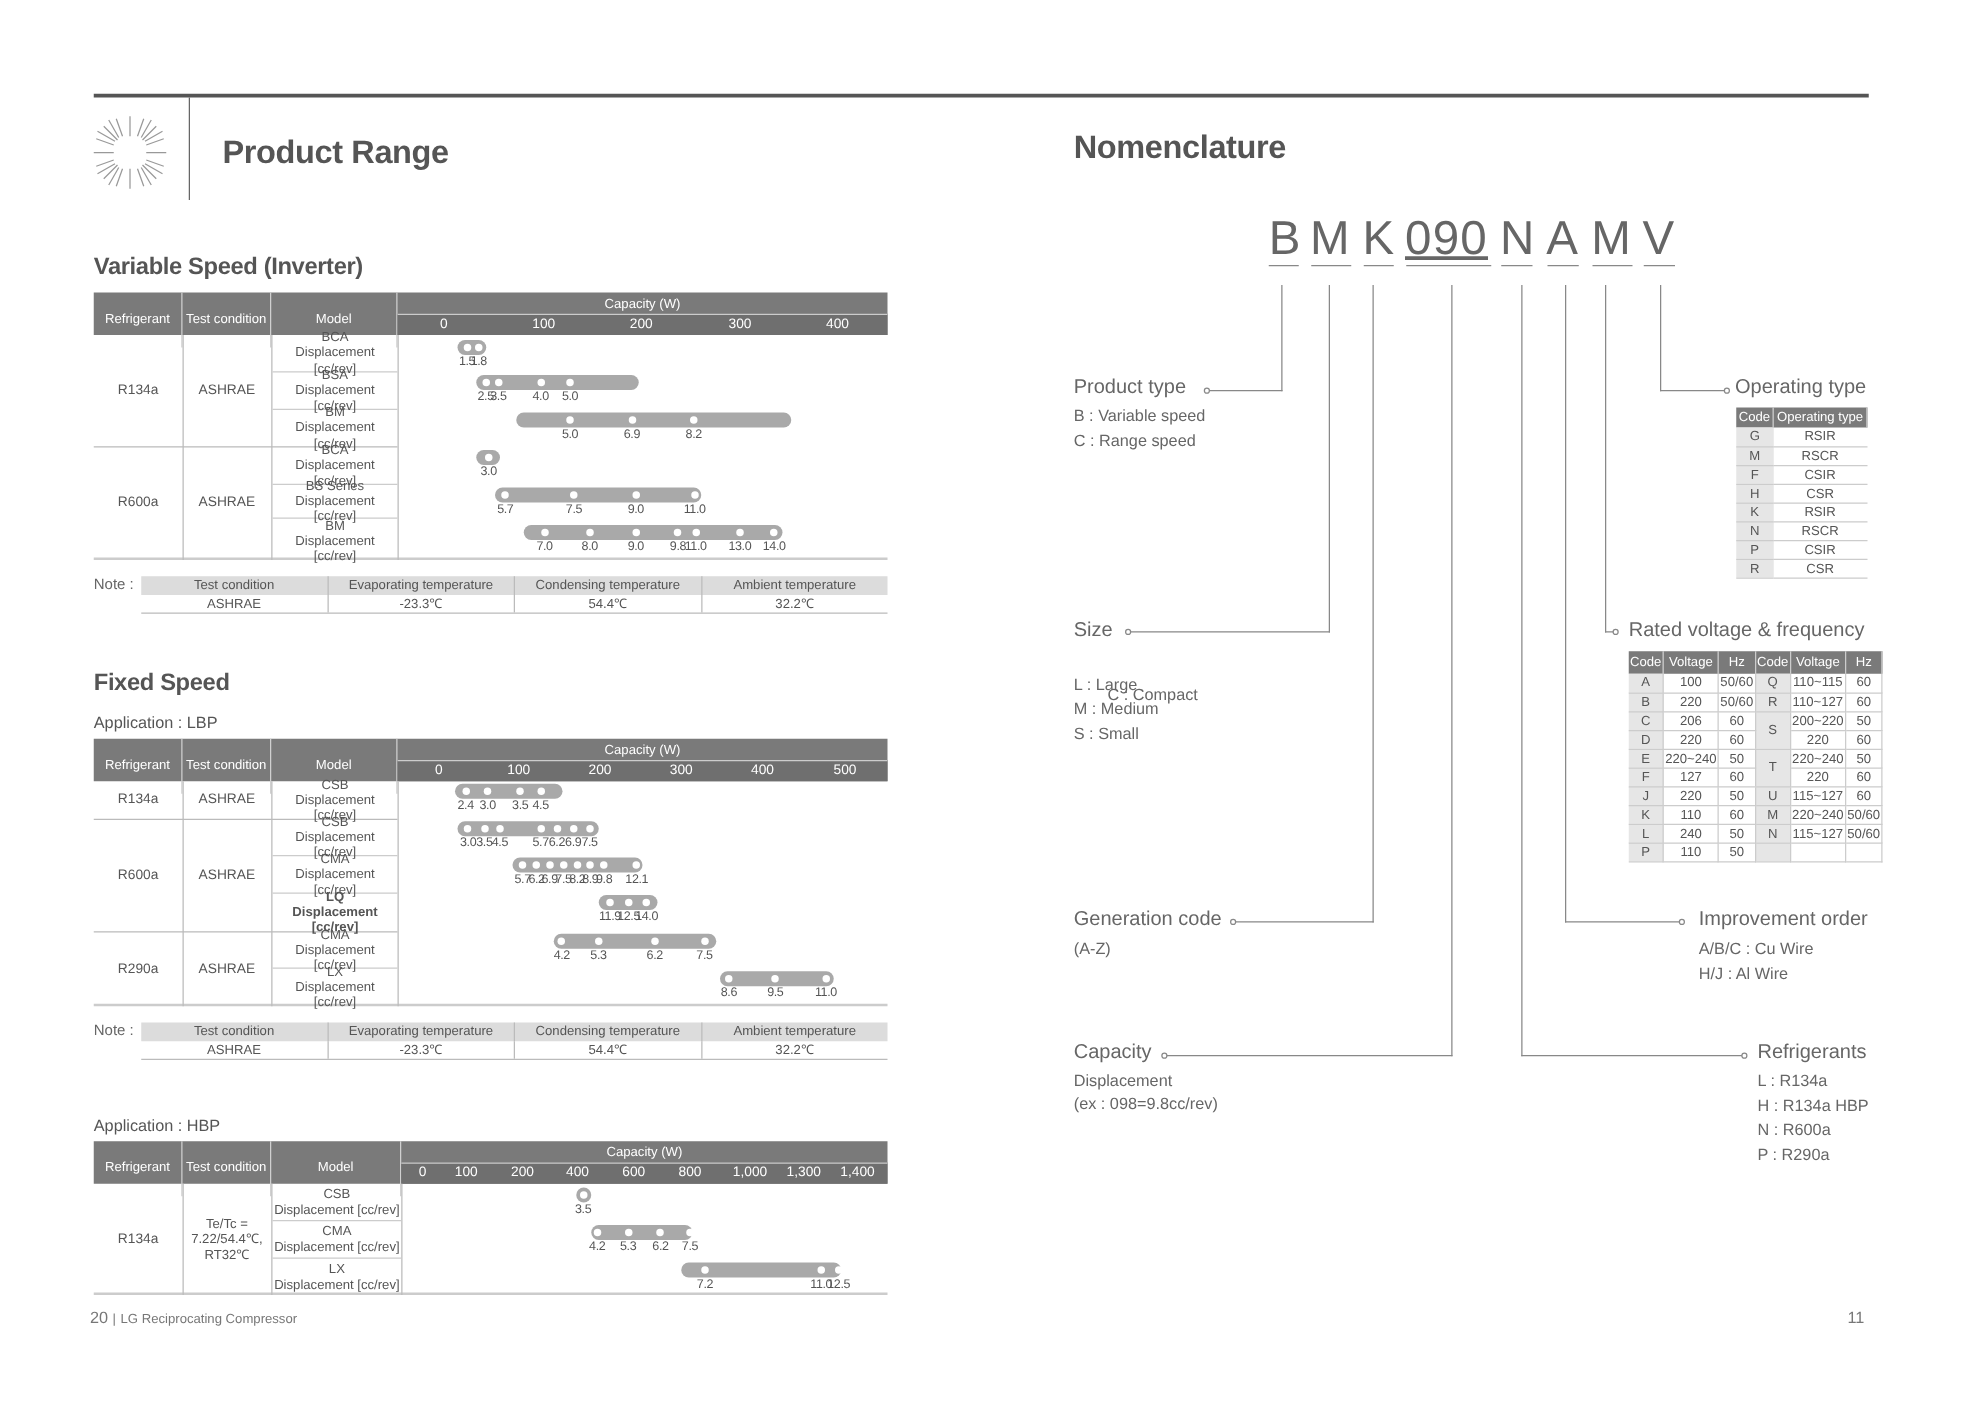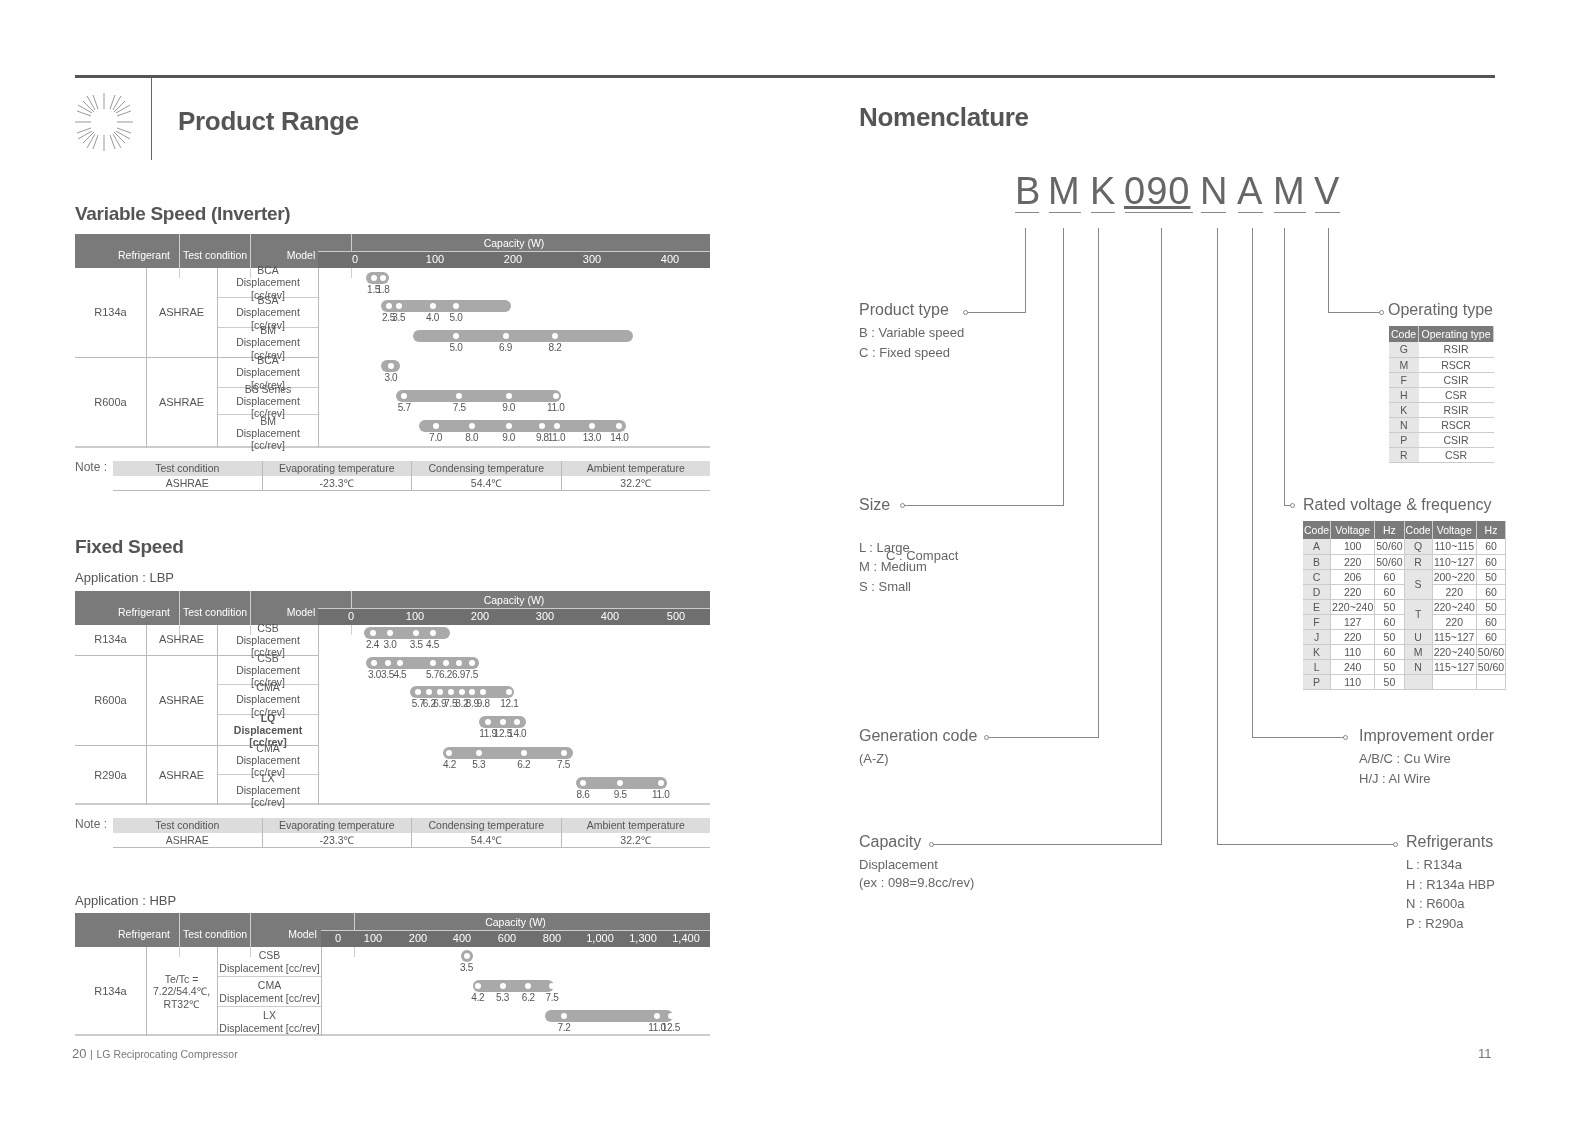--- a/index.html
+++ b/index.html
@@ -11,21 +11,21 @@
   .sunburst { position: absolute; left: 73px; top: 91px; width: 62px; height: 62px; }
   .title-left { position: absolute; left: 178px; top: 106px; font-size: 26px; font-weight: bold; color: #555; letter-spacing: -0.3px; }
   .title-right { position: absolute; left: 859px; top: 102px; font-size: 26px; font-weight: bold; color: #555; letter-spacing: -0.3px; }
 
   .section-h { position: absolute; font-size: 19px; font-weight: bold; color: #555; letter-spacing: -0.3px; }
   .app-label { position: absolute; font-size: 13px; color: #555; }
 
   
   .rtable { position: absolute; left: 75px; }
   .rhead { position: relative; height: 34px; background: #7a7a7a; color: #fff; font-size: 10.5px; }
-  .rhead .hc { position: absolute; top: 0; height: 44px; display: flex; align-items: center; justify-content: center; text-align: center; line-height: 1.05; border-right: 1px solid #d0d0d0; margin-left: 34px; }
+  .rhead .hc { position: absolute; top: 0; height: 44px; display: flex; align-items: center; justify-content: center; text-align: center; line-height: 1.05; border-right: 1px solid #d0d0d0; }
   .rhead .cap-title { position: absolute; top: 0; height: 17px; display: flex; align-items: center; justify-content: center; }
   .rhead .cap-axis { position: absolute; top: 17px; height: 17px; border-top: 1px solid #ccc; background: #6f6f6f; }
   .rhead .tick { position: absolute; top: 1px; font-size: 11px; transform: translateX(-50%); white-space: nowrap; }
 
   .rbody { position: relative; border-bottom: 2px solid #ccc; }
   .rgroup { position: absolute; left: 0; display: flex; align-items: center; justify-content: center; font-size: 11px; color: #555; text-align: center; line-height: 1.2; }
   .grp-sep { position: absolute; left: 0; height: 1px; background: #bbb; }
   .col-sep { position: absolute; width: 1px; background: #bbb; }
   .model-cell { position: absolute; display: flex; flex-direction: column; align-items: center; justify-content: center; font-size: 10.5px; line-height: 1.15; color: #555; text-align: center; border-bottom: 1px solid #ccc; }
   .bar { position: absolute; height: 12px; border-radius: 6px; background: #a9a9a9; }
@@ -514,21 +514,21 @@
   <div class="hline" style="left:1284px;top:505px;width:8px;"></div>
   <div class="lbl-dot" style="left:1290px;top:503px;"></div>
 
   <div class="vline" style="left:1328px;top:228px;height:85px;"></div>
   <div class="hline" style="left:1328px;top:312px;width:53px;"></div>
   <div class="lbl-dot" style="left:1379px;top:310px;"></div>
 </div>
 
 <div class="nom-title" style="left:859px;top:301px;">Product type</div>
 <div class="nom-line" style="left:859px;top:325px;">B : Variable speed</div>
-<div class="nom-line" style="left:859px;top:345px;">C : Fixed speed</div>
+<div class="nom-line" style="left:859px;top:345px;">C : Range speed</div>
 
 <div class="nom-title" style="left:859px;top:496px;">Size</div>
 <div class="nom-line" style="left:859px;top:548px;margin-left:27px;">C : Compact</div>
 <div class="nom-line" style="left:859px;top:540px;">L : Large</div>
 <div class="nom-line" style="left:859px;top:559px;">M : Medium</div>
 <div class="nom-line" style="left:859px;top:579px;">S : Small</div>
 
 <div class="nom-title" style="left:859px;top:727px;">Generation code</div>
 <div class="nom-line" style="left:859px;top:751px;">(A-Z)</div>
 

